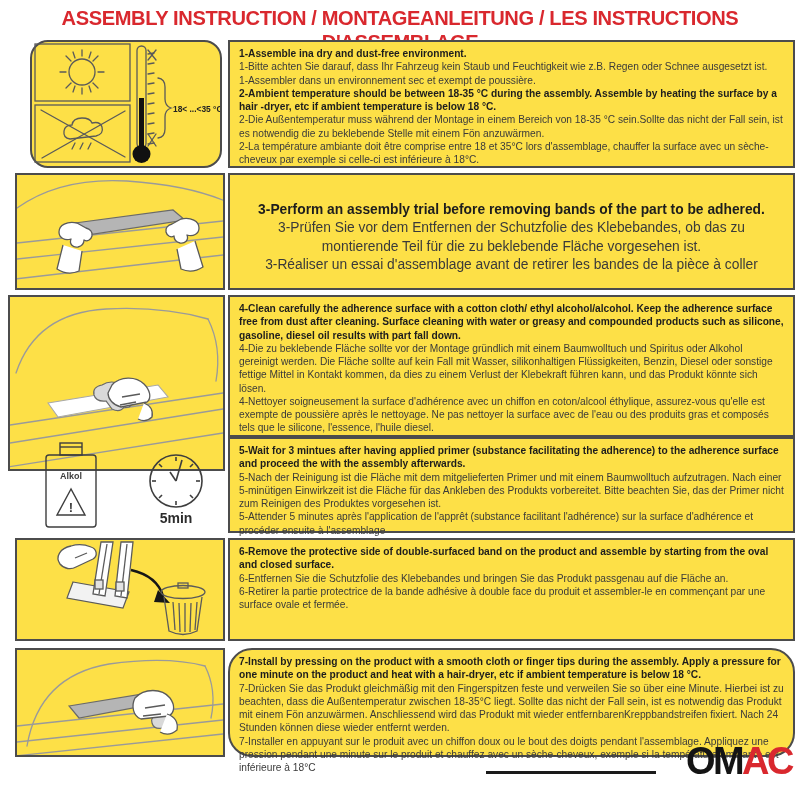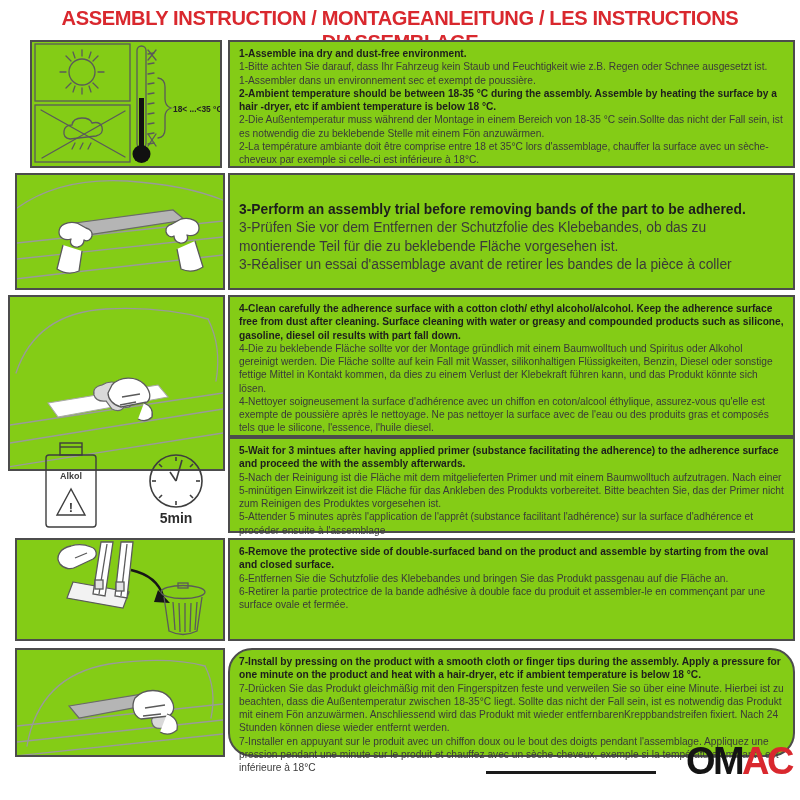--- a/index.html
+++ b/index.html
@@ -1,43 +1,43 @@
 <!DOCTYPE html>
 <html><head>
 <meta charset="utf-8">
 <style>
   html,body{margin:0;padding:0;background:#ffffff;}
   .page{position:relative;width:800px;height:800px;background:#fff;overflow:hidden;
         font-family:"Liberation Sans",sans-serif;}
   .title{position:absolute;top:6px;left:0;width:100%;text-align:center;
          color:#d9282e;font-weight:bold;font-size:20.5px;letter-spacing:-0.4px;
          transform:scaleX(0.98);}
-  .cell{position:absolute;border:2px solid #4c4c4c;background:#84cc16;box-sizing:border-box;}
+  .cell{position:absolute;border:2px solid #4c4c4c;background:#fde047;box-sizing:border-box;}
   .textcell{padding:5px 9px;}
   .textcell p{margin:0;font-size:10.2px;line-height:1.3;color:#3a3a3a;}
   .textcell p.en{font-weight:bold;color:#1d1d1d;}
   .gap{margin-top:12px;}
-  .big p{font-size:13.8px;line-height:1.34;}
+  .big p{font-size:13.8px;line-height:1.34;text-align:center;}
   .pad-top{padding-top:26px;}
   svg{display:block;}
   svg text{font-family:"Liberation Sans",sans-serif;}
   .logo{position:absolute;top:742px;right:8px;font-size:38px;font-weight:bold;
         letter-spacing:-2.5px;line-height:1;}
   .logo .lb{color:#141414;margin-left:44px;}
   .logo .lr{color:#d9282e;}
   .logo-line{position:absolute;top:771px;left:486px;width:170px;height:3px;background:#1a1a1a;}
 </style>
 </head>
 <body>
 
 <div class="page">
 
   <div class="title">ASSEMBLY INSTRUCTION / MONTAGEANLEITUNG / LES INSTRUCTIONS D'ASSEMBLAGE</div>
 
-  <div class="cell" style="left:30px;top:40px;width:192px;height:128px;">
+  <div class="cell" style="left:30px;top:40px;width:192px;height:128px;border-radius:18px;">
     <svg viewBox="0 0 188 124" width="188" height="124">
       <g fill="none" stroke="#5a5a5a" stroke-width="1.3" stroke-linecap="round">
         <rect x="3" y="2" width="95" height="57"></rect>
         <rect x="3" y="63" width="95" height="57"></rect>
 
         <g>
           <circle cx="50" cy="30" r="13"></circle>
           <line x1="50" y1="8" x2="50" y2="14"></line>
           <line x1="50" y1="46" x2="50" y2="52"></line>
           <line x1="28" y1="30" x2="34" y2="30"></line>

